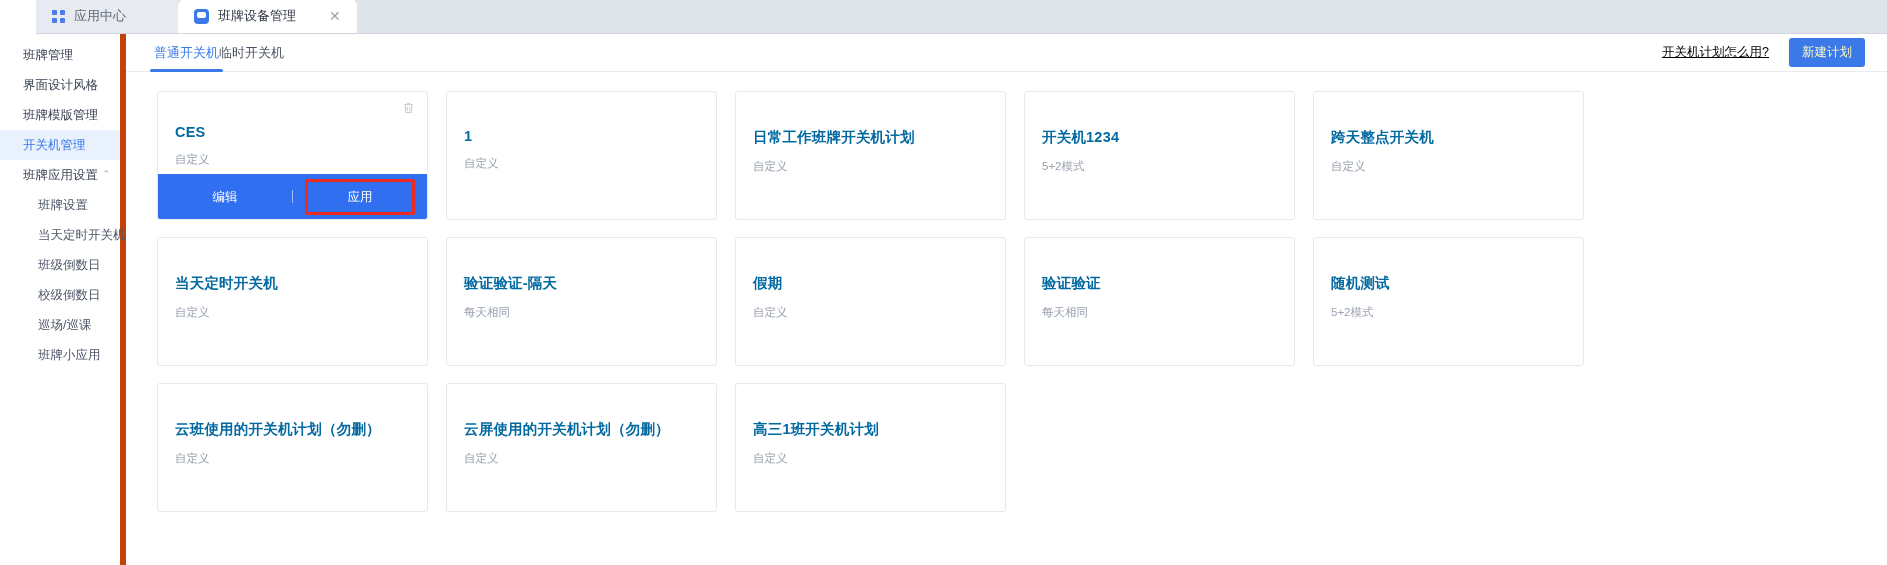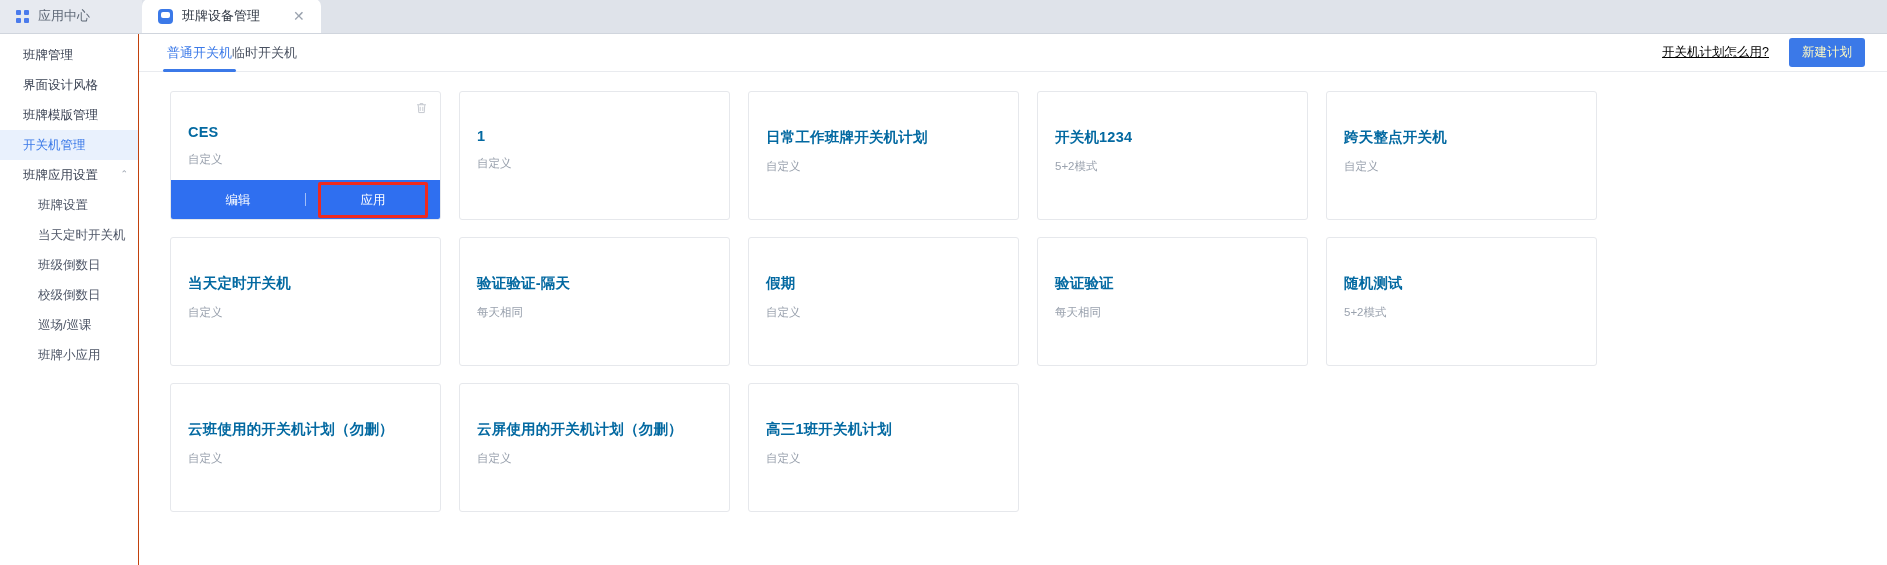--- a/index.html
+++ b/index.html
@@ -11,20 +11,21 @@
   }
 
   
   .tabstrip {
     position: relative;
     height: 34px;
     background: #dfe3ea;
     display: flex;
     align-items: flex-end;
     border-bottom: 1px solid #d0d5dd;
+    margin-left: 36px;
   }
   .btab {
     height: 34px;
     display: flex;
     align-items: center;
     gap: 9px;
     padding: 0 16px;
     font-size: 13px;
     color: #606a78;
     position: relative;
@@ -63,24 +64,24 @@
     color: #9aa2ae;
     font-size: 14px;
     line-height: 1;
   }
 
   
   .page { display: flex; height: 531px; }
 
   
   .sidebar {
-    width: 139px;
+    width: 126px;
     flex: none;
     background: #ffffff;
-    border-right: 1px solid #c2410c;
+    border-right: 6px solid #c2410c;
     padding-top: 6px;
   }
   .side-item {
     height: 30px;
     display: flex;
     align-items: center;
     padding-left: 23px;
     padding-right: 10px;
     font-size: 12.5px;
     color: #3b4354;
@@ -183,21 +184,21 @@
     white-space: nowrap;
   }
   .card-sub {
     margin-top: 12px;
     font-size: 11.5px;
     color: #9aa2ae;
   }
   .card-footer {
     position: absolute;
     left: 0; right: 0; bottom: 0;
-    height: 39px;
+    height: 45px;
     background: #2f6ff0;
     display: flex;
     align-items: center;
   }
   .card-footer .fbtn {
     flex: 1;
     text-align: center;
     color: #ffffff;
     font-size: 12.5px;
     line-height: 28px;

